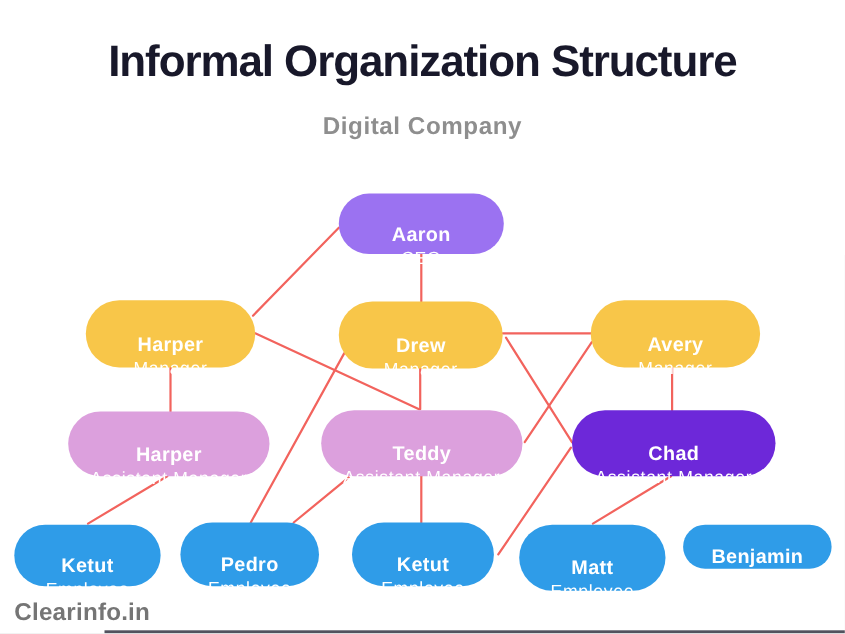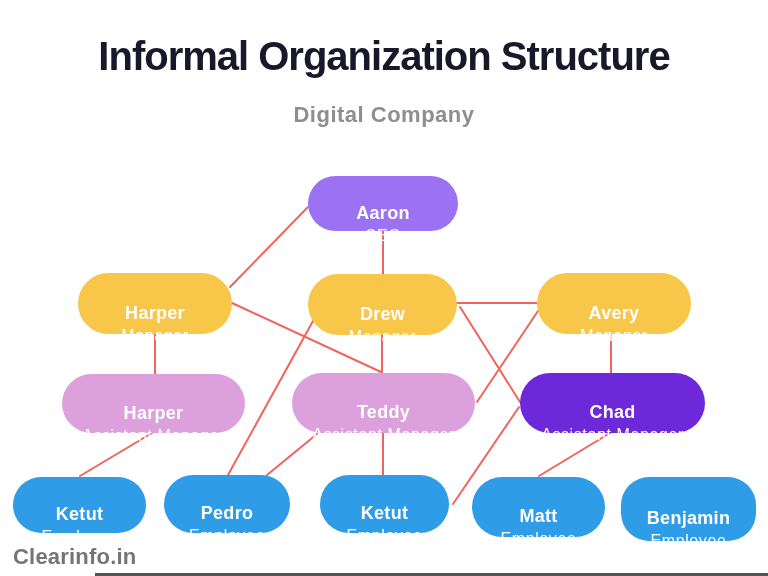--- a/index.html
+++ b/index.html
@@ -95,21 +95,21 @@
         <div class="node-role">Employee</div>
       </div>
       <div class="node" style="left: 320px; top: 475px; width: 129px; height: 58px; background: rgb(47, 156, 232); border-radius: 29px;">
         <div class="node-name">Ketut</div>
         <div class="node-role">Employee</div>
       </div>
       <div class="node" style="left: 472px; top: 477px; width: 133px; height: 60px; background: rgb(47, 156, 232); border-radius: 30px;">
         <div class="node-name">Matt</div>
         <div class="node-role">Employee</div>
       </div>
-      <div class="node" style="left: 621px; top: 477px; width: 135px; height: 64px; background: rgb(47, 156, 232); border-radius: 28px;">
+      <div class="node" style="left: 621px; top: 477px; width: 135px; height: 40px; background: rgb(47, 156, 232); border-radius: 28px;">
         <div class="node-name">Benjamin</div>
         <div class="node-role">Employee</div>
       </div>
     </div>
 
   <div class="watermark">Clearinfo.in</div>
   <div class="bottom-strip"></div>
 </div>
 
 </body></html>

